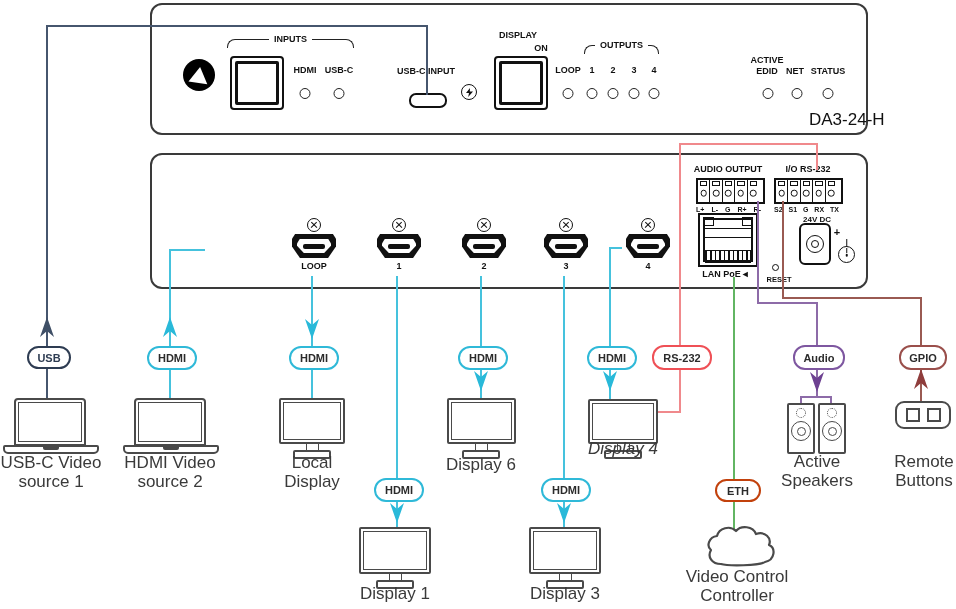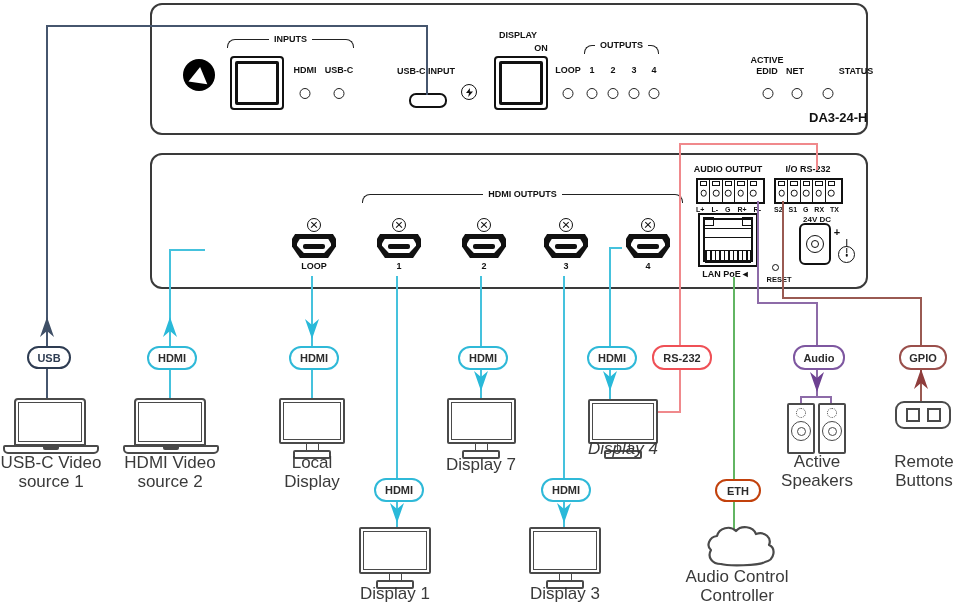--- a/index.html
+++ b/index.html
@@ -172,34 +172,29 @@
     <span class="plabel" style="left:502px;top:60px;">4</span>
     <span class="led" style="left:416px;top:83px;"></span>
     <span class="led" style="left:440px;top:83px;"></span>
     <span class="led" style="left:461px;top:83px;"></span>
     <span class="led" style="left:482px;top:83px;"></span>
     <span class="led" style="left:502px;top:83px;"></span>
 
     <span class="plabel" style="left:615px;top:50px;">ACTIVE</span>
     <span class="plabel" style="left:615px;top:61px;">EDID</span>
     <span class="plabel" style="left:643px;top:61px;">NET</span>
-    <span class="plabel" style="left:676px;top:61px;margin-left:28px;">STATUS</span>
+    <span class="plabel" style="left:676px;top:61px;">STATUS</span>
     <span class="led" style="left:616px;top:83px;"></span>
     <span class="led" style="left:645px;top:83px;"></span>
     <span class="led" style="left:676px;top:83px;"></span>
 
-    <span style="position:absolute;left:657px;top:105px;font-weight:bold;font-size:13px;color:#111;white-space:nowrap;">DA3-24-H</span>
+    <span style="position:absolute;left:657px;top:105px;font-weight:normal;font-size:17px;color:#111;white-space:nowrap;">DA3-24-H</span>
   </div>
 
   <div class="panel rp">
-    <div class="bracket" style="left:210px;top:39px;width:321px;">
-      <i class="arm l"></i>
-      <span class="blabel">HDMI OUTPUTS</span>
-      <i class="arm r"></i>
-    </div>
 
     <div class="hport" style="left:140px;top:63px;">
       <div class="screw"></div>
       <div class="hshape">
           <div class="h-out"></div>
           <div class="h-in"></div>
           <div class="h-slot"></div>
         </div>
       <div class="hlabel">LOOP</div>
     </div>
@@ -377,21 +372,21 @@
     <div>Display</div>
   </div>
 
   <div class="dev monitor" style="left:446px;top:398px;">
     <div class="mon-screen" style="width:61px;height:38px;">
         <div class="mon-glass"></div>
       </div>
     <div class="mon-neck"></div>
       <div class="mon-foot"></div>
   </div>
-  <div class="dev-label" style="left:481px;top:455px;">Display 7</div>
+  <div class="dev-label" style="left:481px;top:455px;">Display 6</div>
 
   <div class="dev monitor" style="left:588px;top:399px;">
     <div class="mon-screen" style="width:62px;height:37px;">
         <div class="mon-glass"></div>
       </div>
     <div class="mon-neck"></div>
       <div class="mon-foot"></div>
   </div>
   <div class="dev-label" style="left:623px;top:439px;font-style:italic;">Display 4</div>
 
@@ -436,17 +431,17 @@
     <div>Remote</div>
     <div>Buttons</div>
   </div>
 
   <div class="dev" style="left:705px;top:524px;">
     <svg width="72" height="44" viewBox="0 0 72 44">
       <path d="M16 40 C7 40 2 33 6 26 C1 22 4 13 12 12 C14 4 25 1 31 7 C36 1 48 2 51 10 C60 7 67 14 64 21 C71 24 70 36 60 38 C55 42 22 42 16 40 Z" fill="#fff" stroke="#4a4a4a" stroke-width="2.2" stroke-linejoin="round"></path>
     </svg>
   </div>
   <div class="dev-label" style="left:737px;top:567px;">
-    <div>Audio Control</div>
+    <div>Video Control</div>
     <div>Controller</div>
   </div>
 
 </div>
 
 </body></html>

